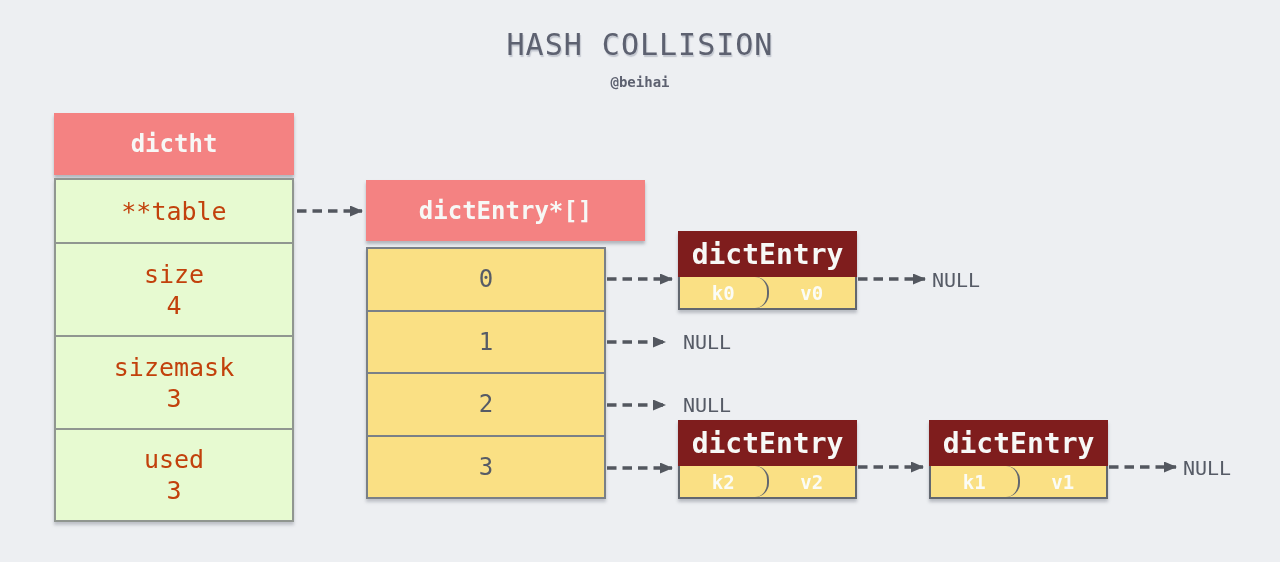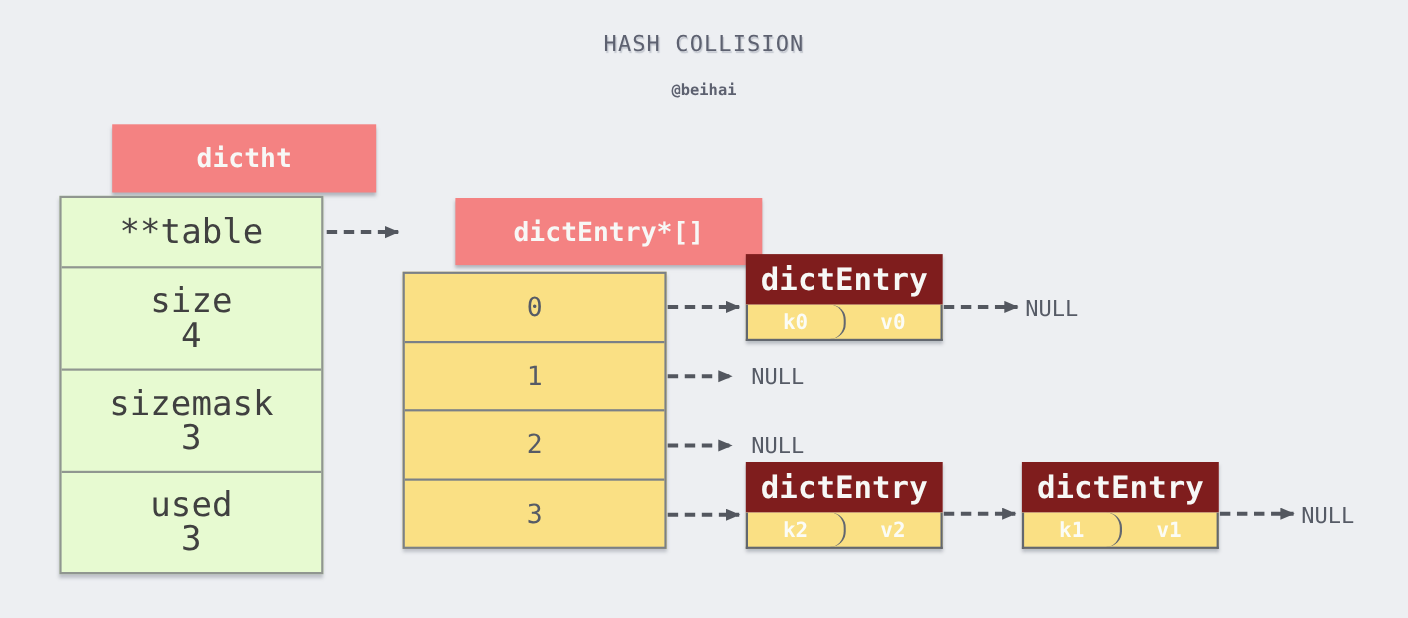--- a/index.html
+++ b/index.html
@@ -14,21 +14,21 @@
     height: 562px;
     background: #edeff2;
     overflow: hidden;
   }
 
   
   .title {
     position: absolute;
     top: 27px; left: 0; width: 100%;
     text-align: center;
-    font-size: 20px;
+    font-size: 30px;
     letter-spacing: 1px;
     color: #5d6170;
     text-shadow: 1px 2px 1px rgba(160,165,178,0.55);
   }
   .subtitle {
     position: absolute;
     top: 74px; left: 0; width: 100%;
     text-align: center;
     font-size: 14px;
     font-weight: bold;
@@ -38,21 +38,20 @@
   
   .red-header {
     position: absolute;
     background: #f48282;
     color: #f7f8f6;
     display: flex;
     align-items: center;
     justify-content: center;
     font-weight: bold;
     box-shadow: 0 3px 3px rgba(120,126,138,0.5);
-    margin-left: 48px;
   }
   #dictht-header { left: 54px; top: 113px; width: 240px; height: 62px; font-size: 24px; }
   #bucket-header { left: 366px; top: 180px; width: 279px; height: 61px; font-size: 24px; }
 
   
   #dictht-body {
     position: absolute;
     left: 54px; top: 178px; width: 240px; height: 344px;
     background: #e7fad1;
     border: 2px solid #909690;
@@ -60,22 +59,22 @@
     box-shadow: 0 3px 3px rgba(120,126,138,0.4);
     display: flex;
     flex-direction: column;
   }
   .dictht-row {
     display: flex;
     flex-direction: column;
     align-items: center;
     justify-content: center;
     border-bottom: 2px solid #909690;
-    color: #404040;
-    font-size: 31px;
+    color: #c2410c;
+    font-size: 25px;
     line-height: 31px;
   }
   .dictht-row:last-child { border-bottom: none; flex: 1; }
   #row-table    { height: 62px; }
   #row-size     { height: 91px; }
   #row-sizemask { height: 91px; }
 
   
   #bucket-body {
     position: absolute;

